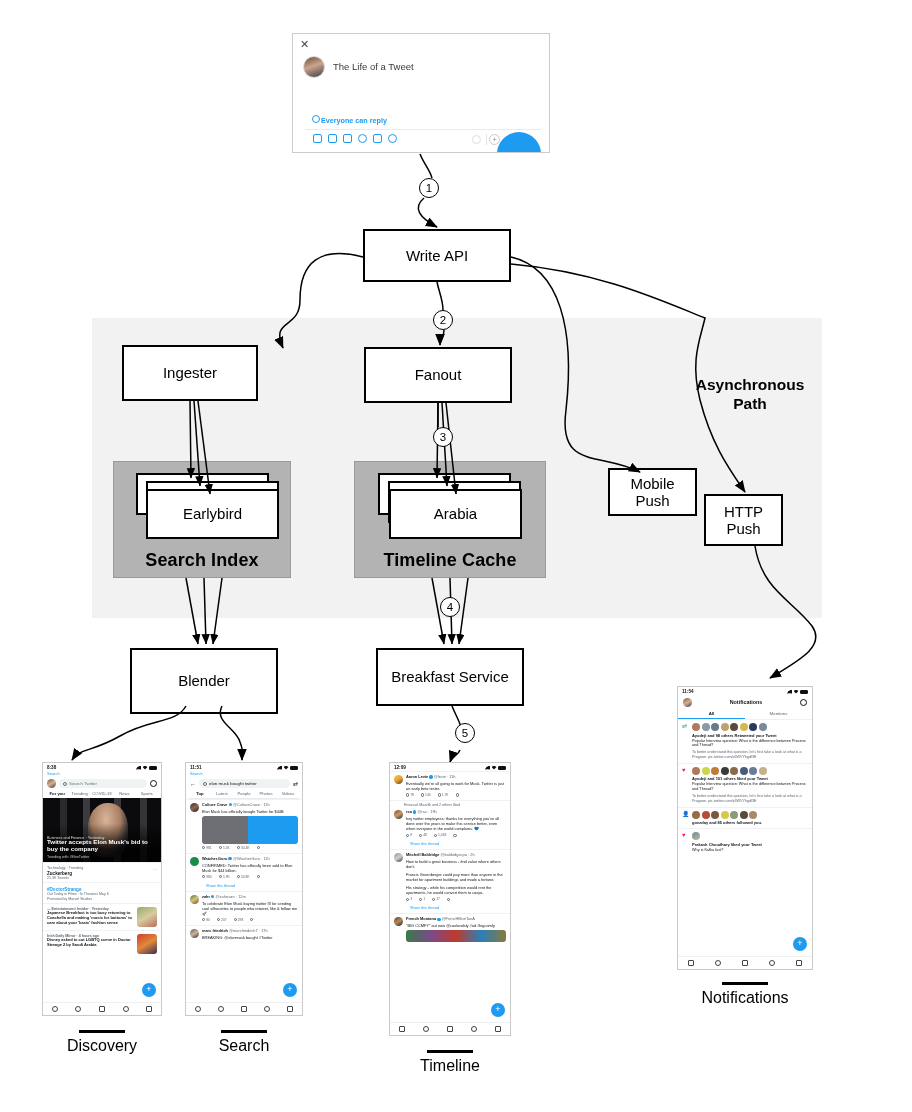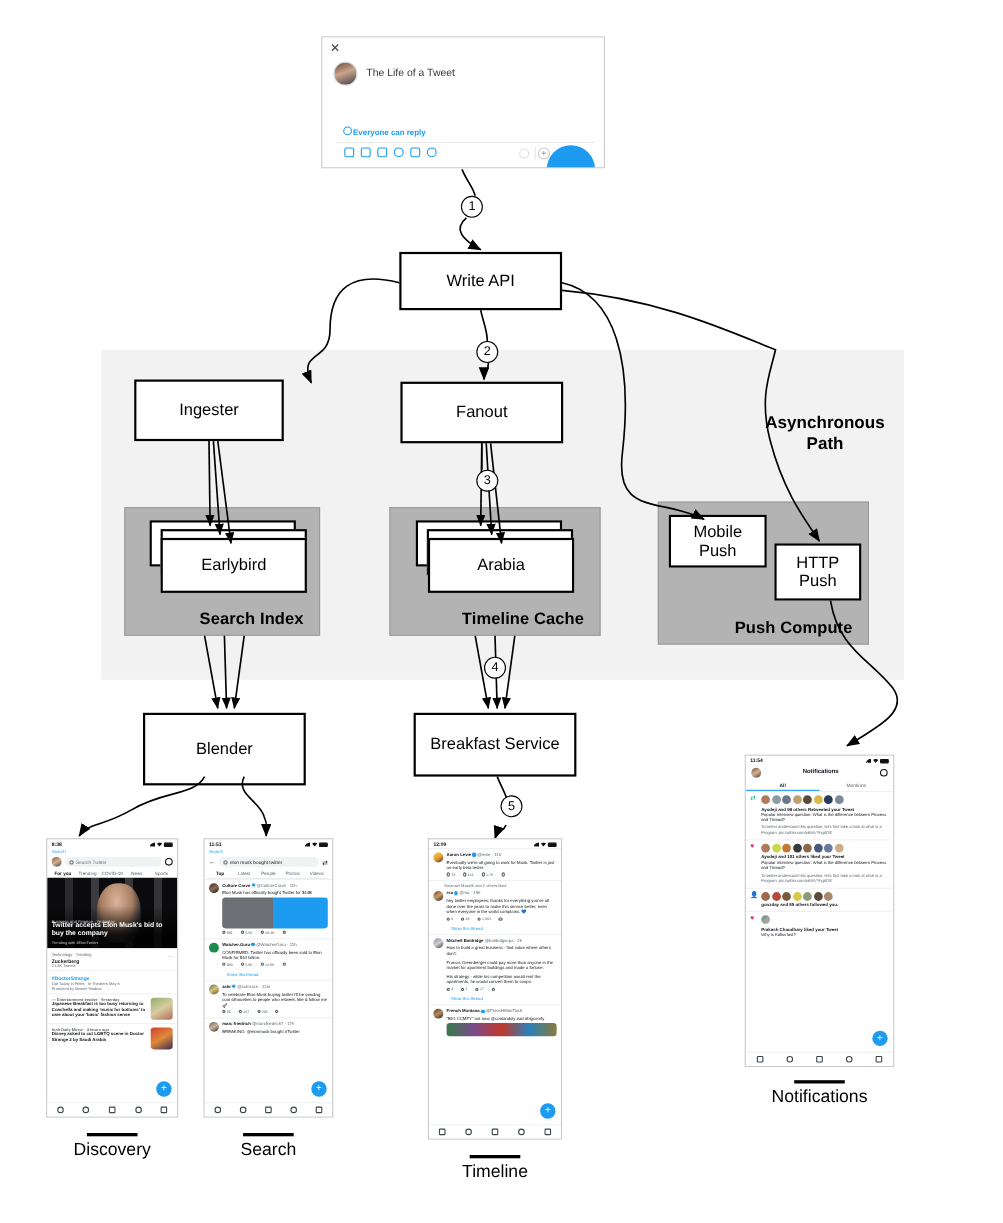--- a/index.html
+++ b/index.html
@@ -15,22 +15,22 @@
   #stage { position:absolute; left:0; top:0; width:912px; height:1112px; }
 
   
   .async-panel{
     position:absolute; background:#f2f2f2; z-index:0;
   }
   .grp{
     position:absolute; background:#b3b3b3; border:1px solid #9a9a9a; z-index:1;
   }
   .grp-label{
-    position:absolute; left:0; right:14px; bottom:6px; text-align:right;
-    font-weight:bold; font-size:15px; color:#000; letter-spacing:.1px;
+    position:absolute; left:0; right:0; bottom:6px; text-align:center;
+    font-weight:bold; font-size:18px; color:#000; letter-spacing:.1px;
   }
   .node{
     position:absolute; background:#ffffff; border:2px solid #000;
     display:flex; align-items:center; justify-content:center;
     text-align:center; font-size:15px; color:#000; line-height:1.15;
     z-index:3;
   }
   .stack-back{
     position:absolute; background:#fff; border:2px solid #000; z-index:2;
   }
@@ -214,23 +214,20 @@
   </div>
 
   <div class="grp" style="left:113px; top:461px; width:178px; height:117px;">
     <div class="grp-label">Search Index</div>
   </div>
 
   <div class="grp" style="left:354px; top:461px; width:192px; height:117px;">
     <div class="grp-label">Timeline Cache</div>
   </div>
 
-  <div class="grp" style="left:598px; top:456px; width:192px; height:130px;">
-    <div class="grp-label">Push Compute</div>
-  </div>
 
   <div class="stack-back" style="left:136px; top:473px; width:133px; height:42px;"></div>
   <div class="stack-back" style="left:146px; top:481px; width:133px; height:42px;"></div>
 
   <div class="stack-back" style="left:378px; top:473px; width:133px; height:42px;"></div>
   <div class="stack-back" style="left:388px; top:481px; width:133px; height:42px;"></div>
 
   <div class="node" style="left:363px; top:229px; width:148px; height:53px;">
     <span>Write API</span>
   </div>

